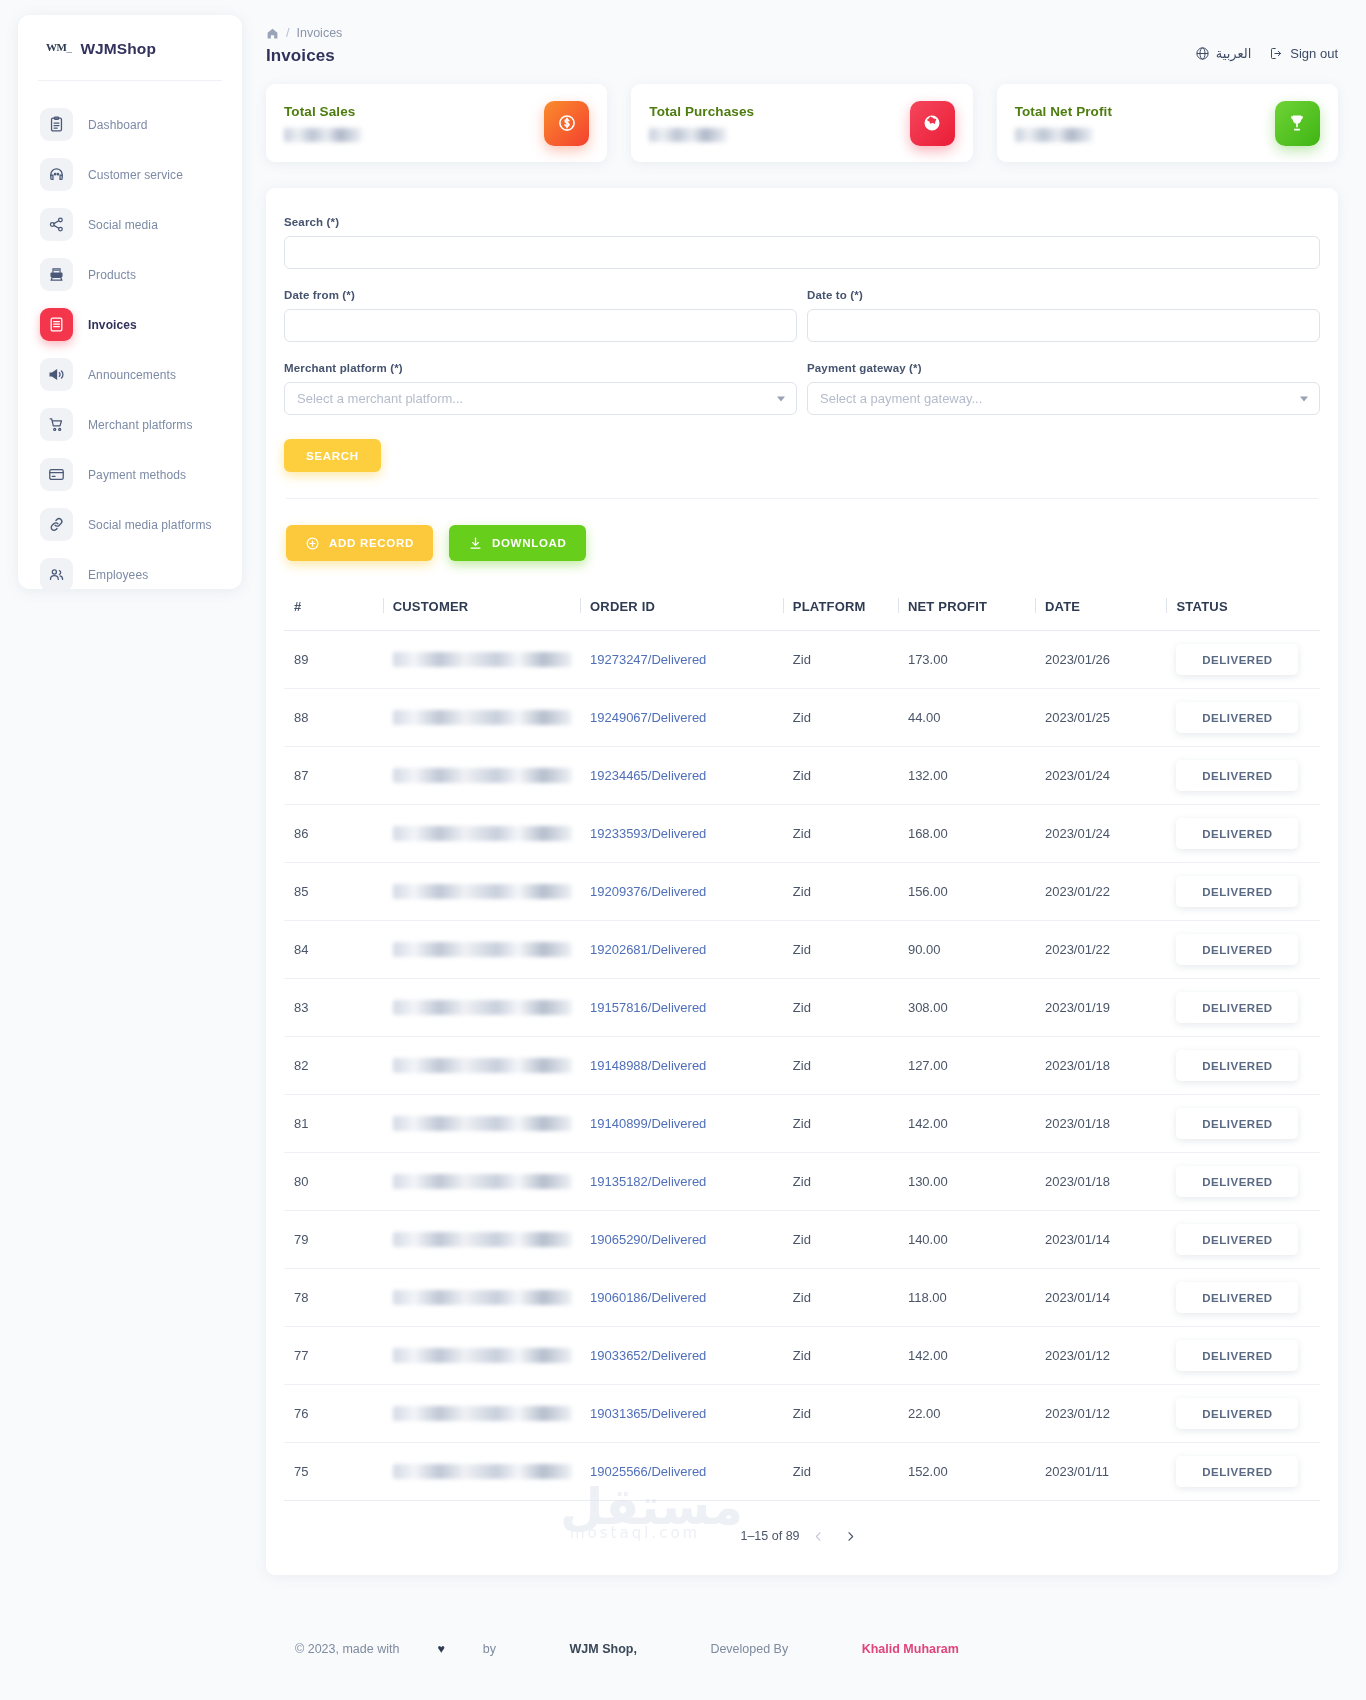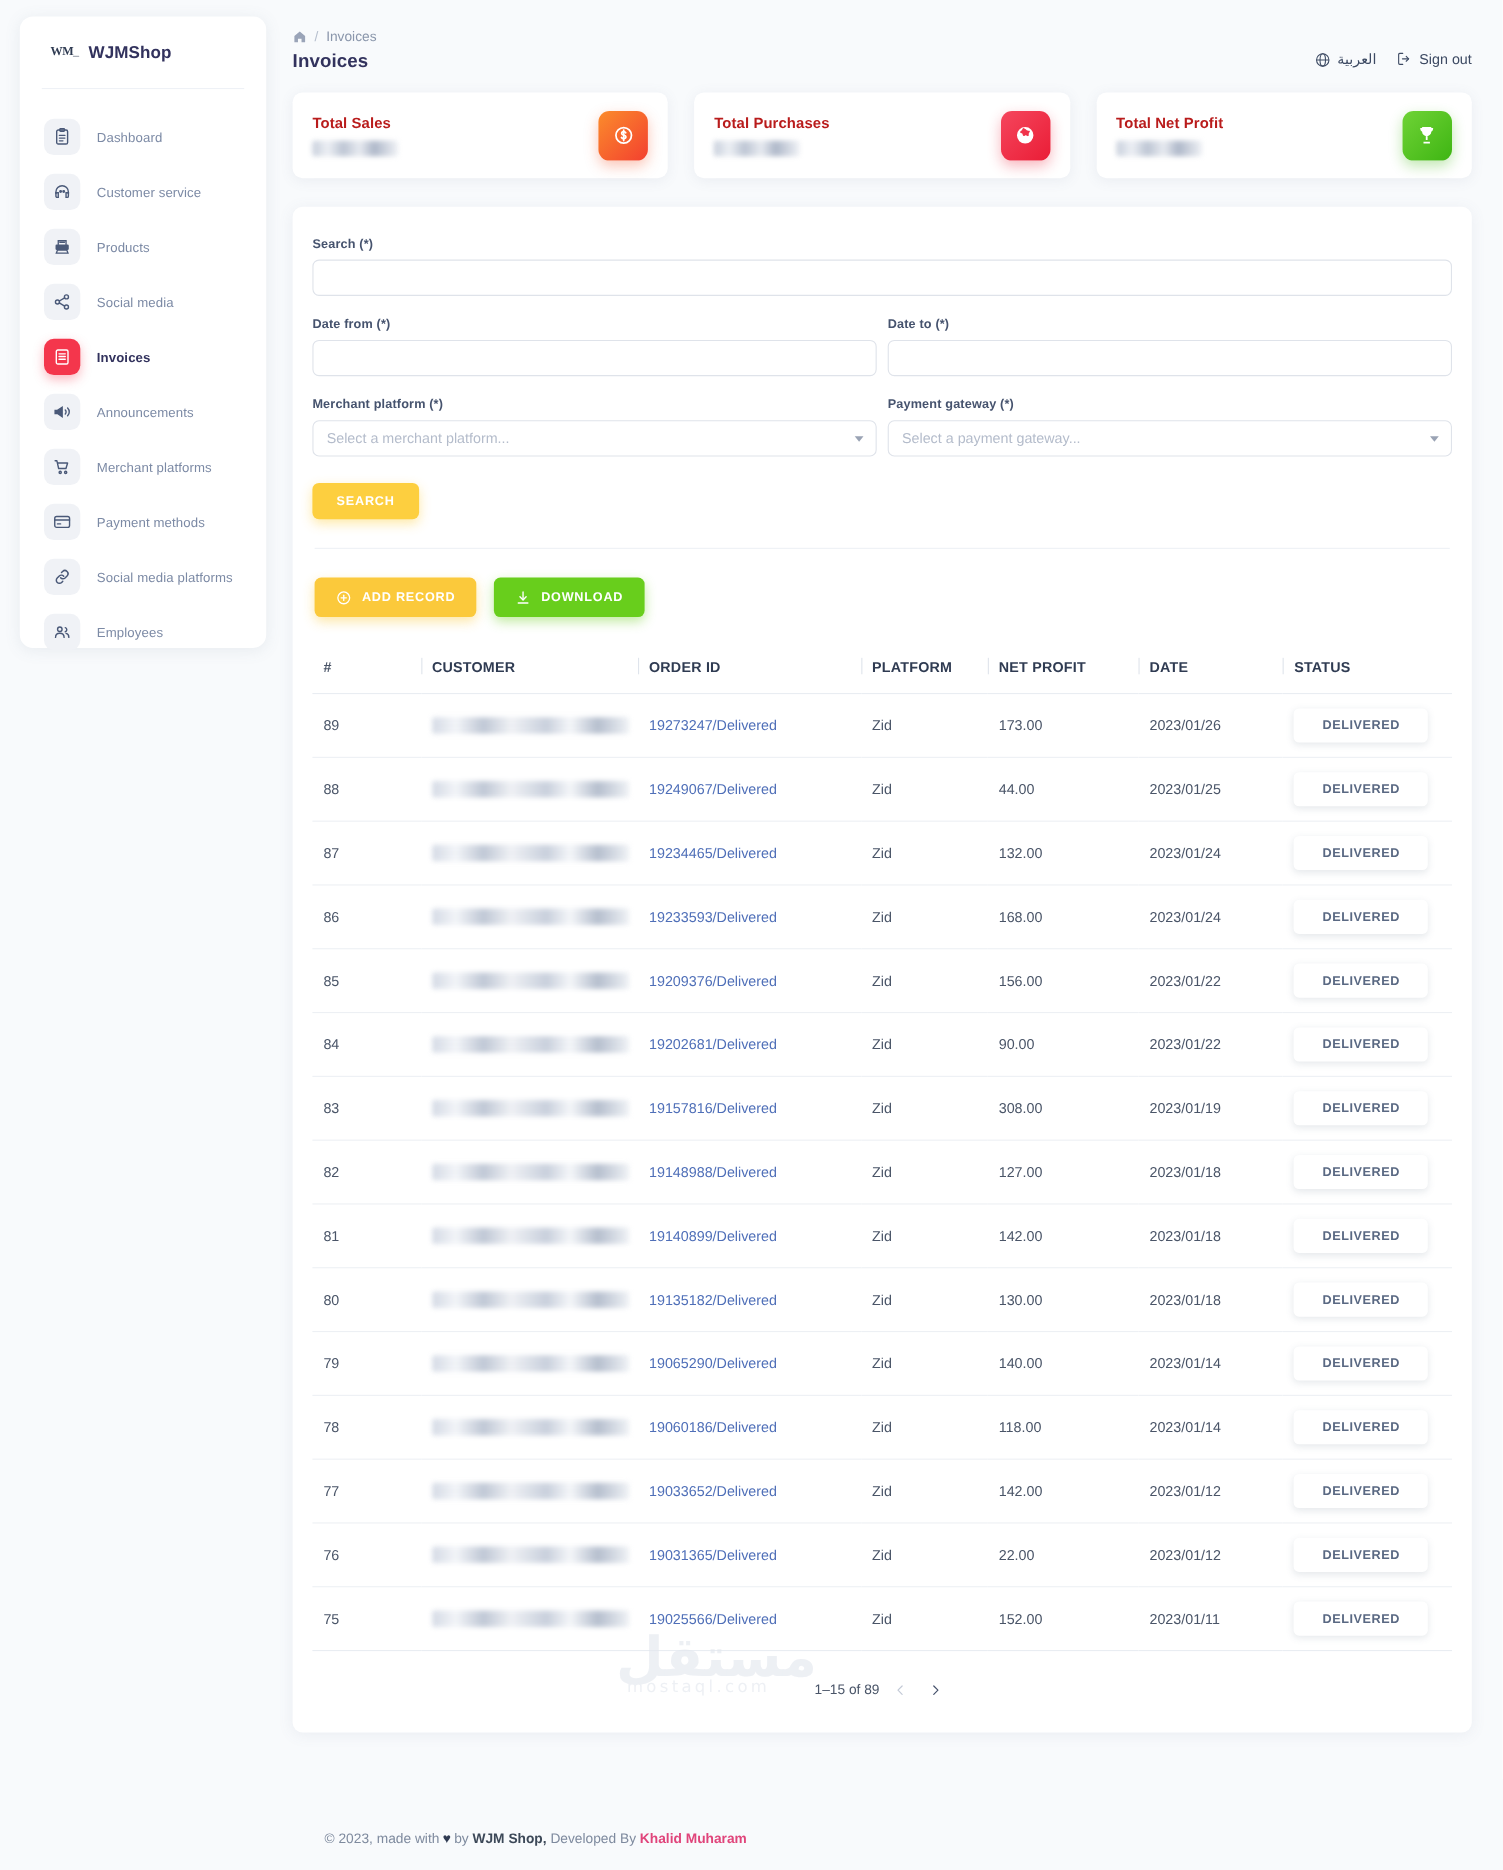--- a/index.html
+++ b/index.html
@@ -57,21 +57,21 @@
   .top-link svg{width:15px;height:15px;display:block;stroke:#3d4a63;fill:none;stroke-width:1.6}
 
   
   .stats{display:flex;gap:24px;padding:4px 10px 0 12px}
   .stat{
     flex:1;background:#fff;border-radius:9px;height:78px;
     box-shadow:0 2px 12px rgba(100,116,139,.09);
     display:flex;align-items:center;justify-content:space-between;
     padding:0 18px 0 18px;
   }
-  .stat-title{font-size:13.5px;font-weight:700;color:#b91c1c;letter-spacing:.1px}
+  .stat-title{font-size:13.5px;font-weight:700;color:#4d7c0f;letter-spacing:.1px}
   .stat-value{
     margin-top:9px;height:14px;width:78px;border-radius:2px;
     background:linear-gradient(90deg,#c4ccd9 0%,#eceff4 18%,#b9c2d1 36%,#e7eaf0 55%,#aab4c6 72%,#f0f2f6 100%);
     filter:blur(2.4px);opacity:.95;
   }
   .stat-ico{
     width:45px;height:45px;border-radius:10px;flex:0 0 45px;
     display:flex;align-items:center;justify-content:center;color:#fff;
   }
   .stat-ico svg{width:20px;height:20px;display:block}
@@ -163,22 +163,22 @@
     font-size:50px;font-weight:700;color:#e3e7ee;opacity:.62;
     letter-spacing:1px;pointer-events:none;line-height:1;
     font-family:"DejaVu Sans","Liberation Sans",sans-serif;
   }
   .watermark .wm-sub{
     display:block;font-size:15px;letter-spacing:3px;
     color:#e3e7ee;margin-top:-6px;margin-left:10px;font-weight:400;
   }
   .footer{
     position:absolute;left:0;bottom:0;width:1154px;height:58px;
-    display:flex;align-items:center;
-    padding-left:295px;font-size:12.5px;color:#7e8a9e;background:transparent;
+    display:flex;
+    padding-left:295px;font-size:12.5px;color:#7e8a9e;background:transparent;gap:35px;
   }
   .footer b{color:#3c4858;font-weight:700}
   .heart{color:#2f3b52;margin:0 3px}
   .dev-name{color:#e0457b;font-weight:600}
 </style>
 </head>
 <body>
 
 <div class="app">
 
@@ -212,41 +212,41 @@
               <path d="M20 13h-3v6h1.5a1.5 1.5 0 0 0 1.5-1.5z"></path>
             <circle cx="10" cy="11.5" r="1"></circle>
               <circle cx="14" cy="11.5" r="1"></circle>
           </svg>
         </span>
         <span class="nav-label">Customer service</span>
       </div>
 
       <div class="nav-item">
         <span class="nav-ico">
-          <svg viewBox="0 0 24 24" fill="none" stroke="currentColor" stroke-width="1.7" stroke-linecap="round">
-            <path d="M7 9V4h10v5"></path>
-              <rect x="3.5" y="9" width="17" height="7" rx="1.6" fill="currentColor" stroke="none"></rect>
-            <path d="M6 16h12l1.5 4h-15z"></path>
-              <line x1="9" y1="6" x2="15" y2="6"></line>
-          </svg>
-        </span>
-        <span class="nav-label">Products</span>
-      </div>
-
-      <div class="nav-item">
-        <span class="nav-ico">
           <svg viewBox="0 0 24 24" fill="none" stroke="currentColor" stroke-width="1.8" stroke-linecap="round">
             <circle cx="17.5" cy="5.5" r="2.6"></circle>
               <circle cx="6" cy="12" r="2.6"></circle>
               <circle cx="17.5" cy="18.5" r="2.6"></circle>
             <line x1="8.3" y1="10.8" x2="15.2" y2="6.7"></line>
               <line x1="8.3" y1="13.2" x2="15.2" y2="17.3"></line>
           </svg>
         </span>
         <span class="nav-label">Social media</span>
+      </div>
+
+      <div class="nav-item">
+        <span class="nav-ico">
+          <svg viewBox="0 0 24 24" fill="none" stroke="currentColor" stroke-width="1.7" stroke-linecap="round">
+            <path d="M7 9V4h10v5"></path>
+              <rect x="3.5" y="9" width="17" height="7" rx="1.6" fill="currentColor" stroke="none"></rect>
+            <path d="M6 16h12l1.5 4h-15z"></path>
+              <line x1="9" y1="6" x2="15" y2="6"></line>
+          </svg>
+        </span>
+        <span class="nav-label">Products</span>
       </div>
 
       <div class="nav-item active">
         <span class="nav-ico">
           <svg viewBox="0 0 24 24" fill="none" stroke="currentColor" stroke-width="1.8" stroke-linecap="round">
             <rect x="4.5" y="3" width="15" height="18" rx="2"></rect>
             <line x1="8" y1="8" x2="16" y2="8"></line>
               <line x1="8" y1="11.5" x2="16" y2="11.5"></line>
               <line x1="8" y1="15" x2="16" y2="15"></line>
           </svg>

